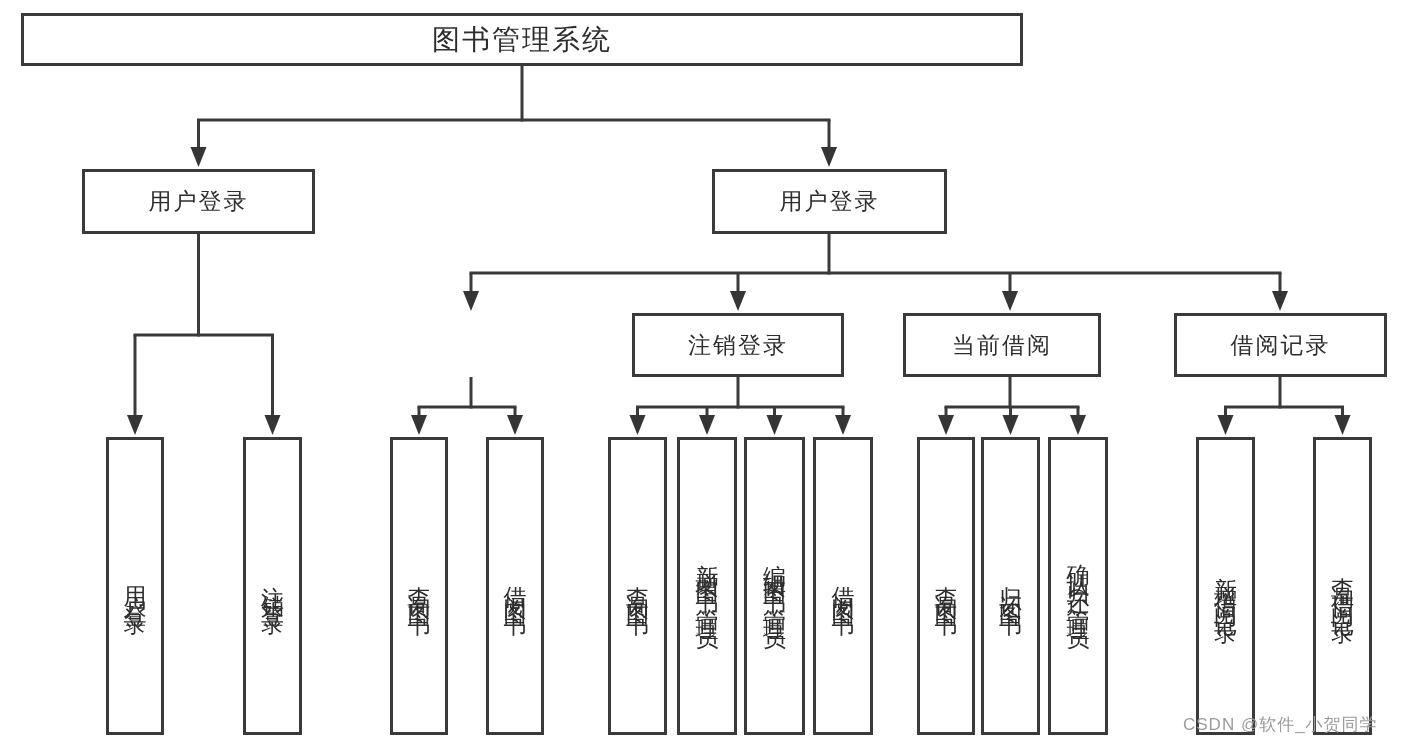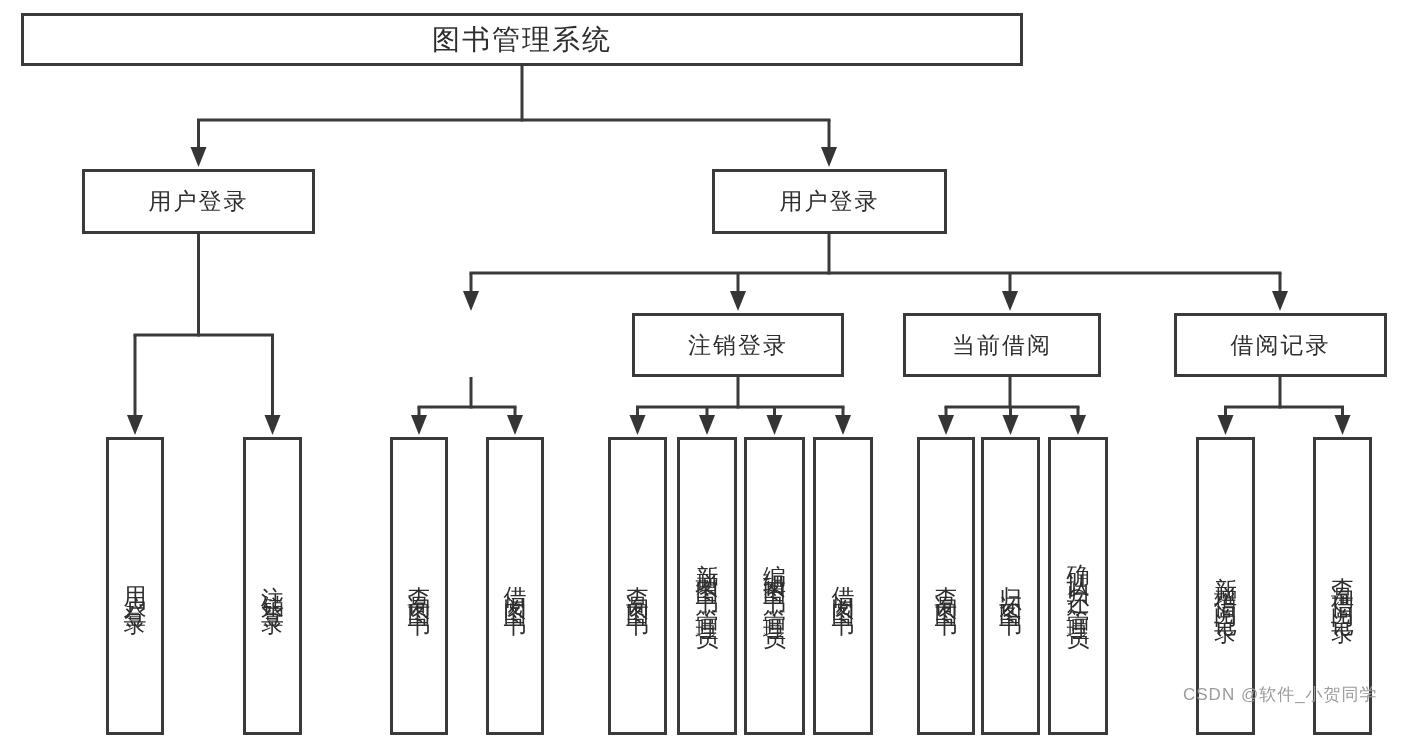--- a/index.html
+++ b/index.html
@@ -15,21 +15,21 @@
     color:#2d2d2d;
   }
   .hlabel{font-size:23px;letter-spacing:2px;white-space:nowrap;}
   .root .hlabel{font-size:28px;}
   .leaf .vlabel{
     writing-mode:vertical-rl;
     font-size:23px;letter-spacing:9px;line-height:1;
     white-space:nowrap;color:#2d2d2d;
   }
   .watermark{
-    position:absolute;z-index:3;left:1183px;top:683px;
+    position:absolute;z-index:3;left:1183px;top:713px;
     font-size:17px;color:#9b9b9b;letter-spacing:1px;white-space:nowrap;
   }
 </style>
 </head>
 <body>
 
 <div class="canvas">
 
   <svg id="connectors" viewBox="0 0 1405 747" xmlns="http://www.w3.org/2000/svg">
       <line x1="522" y1="64" x2="522" y2="121.5"></line>

